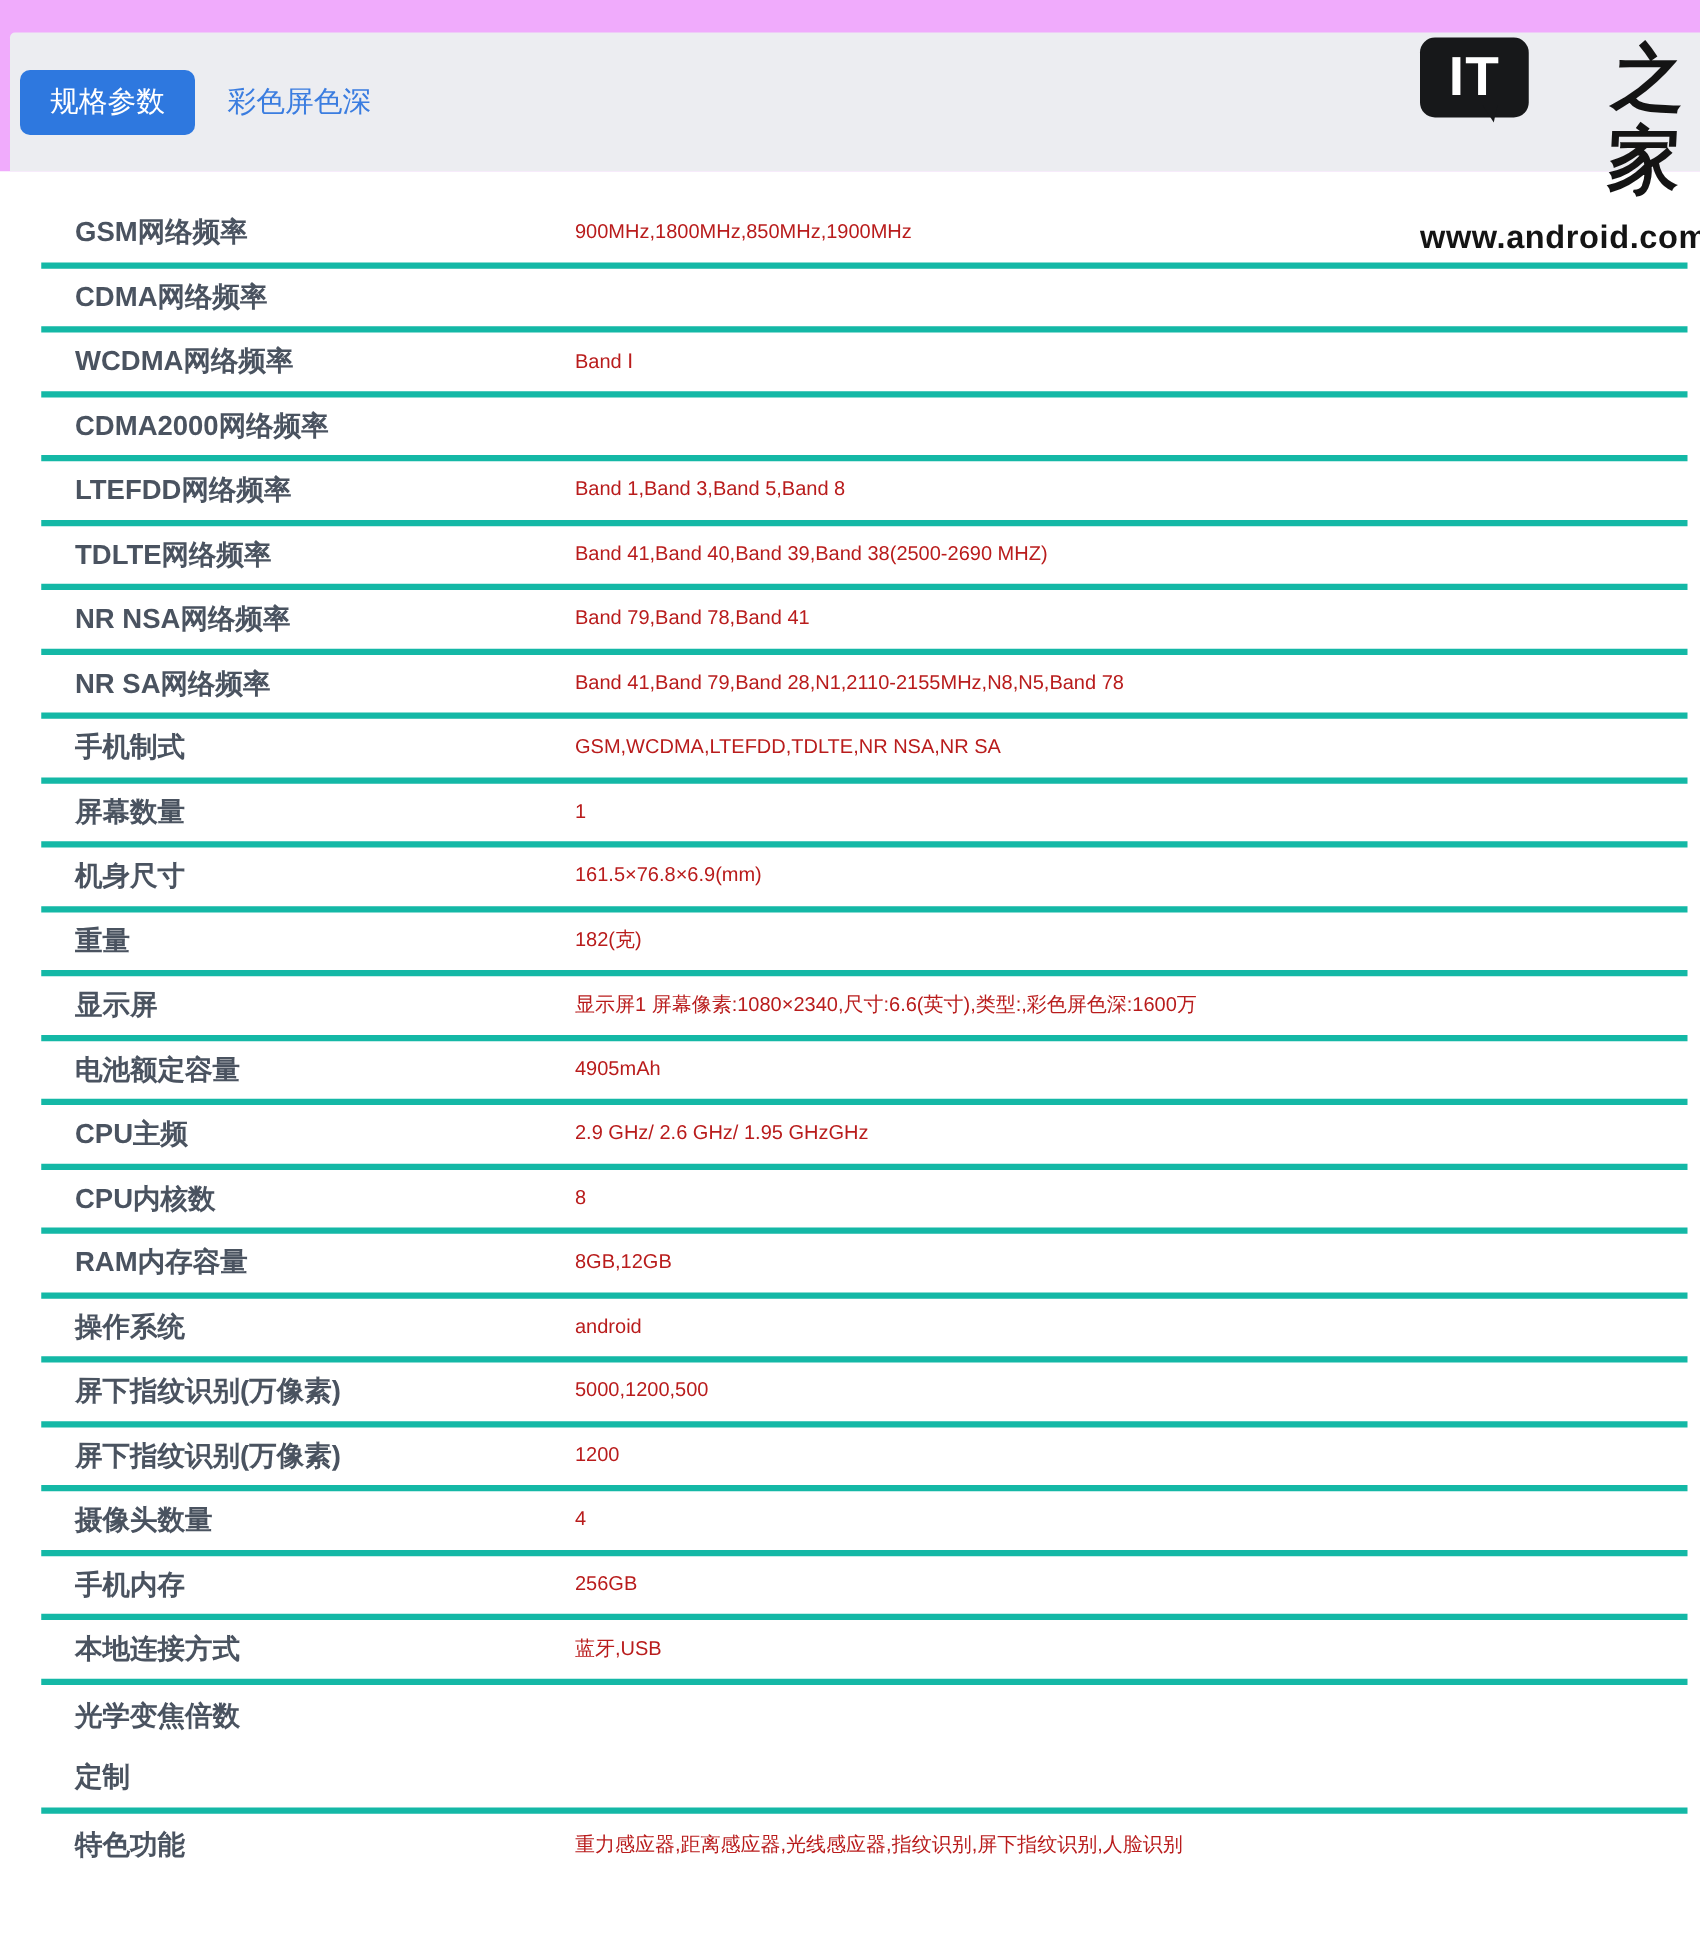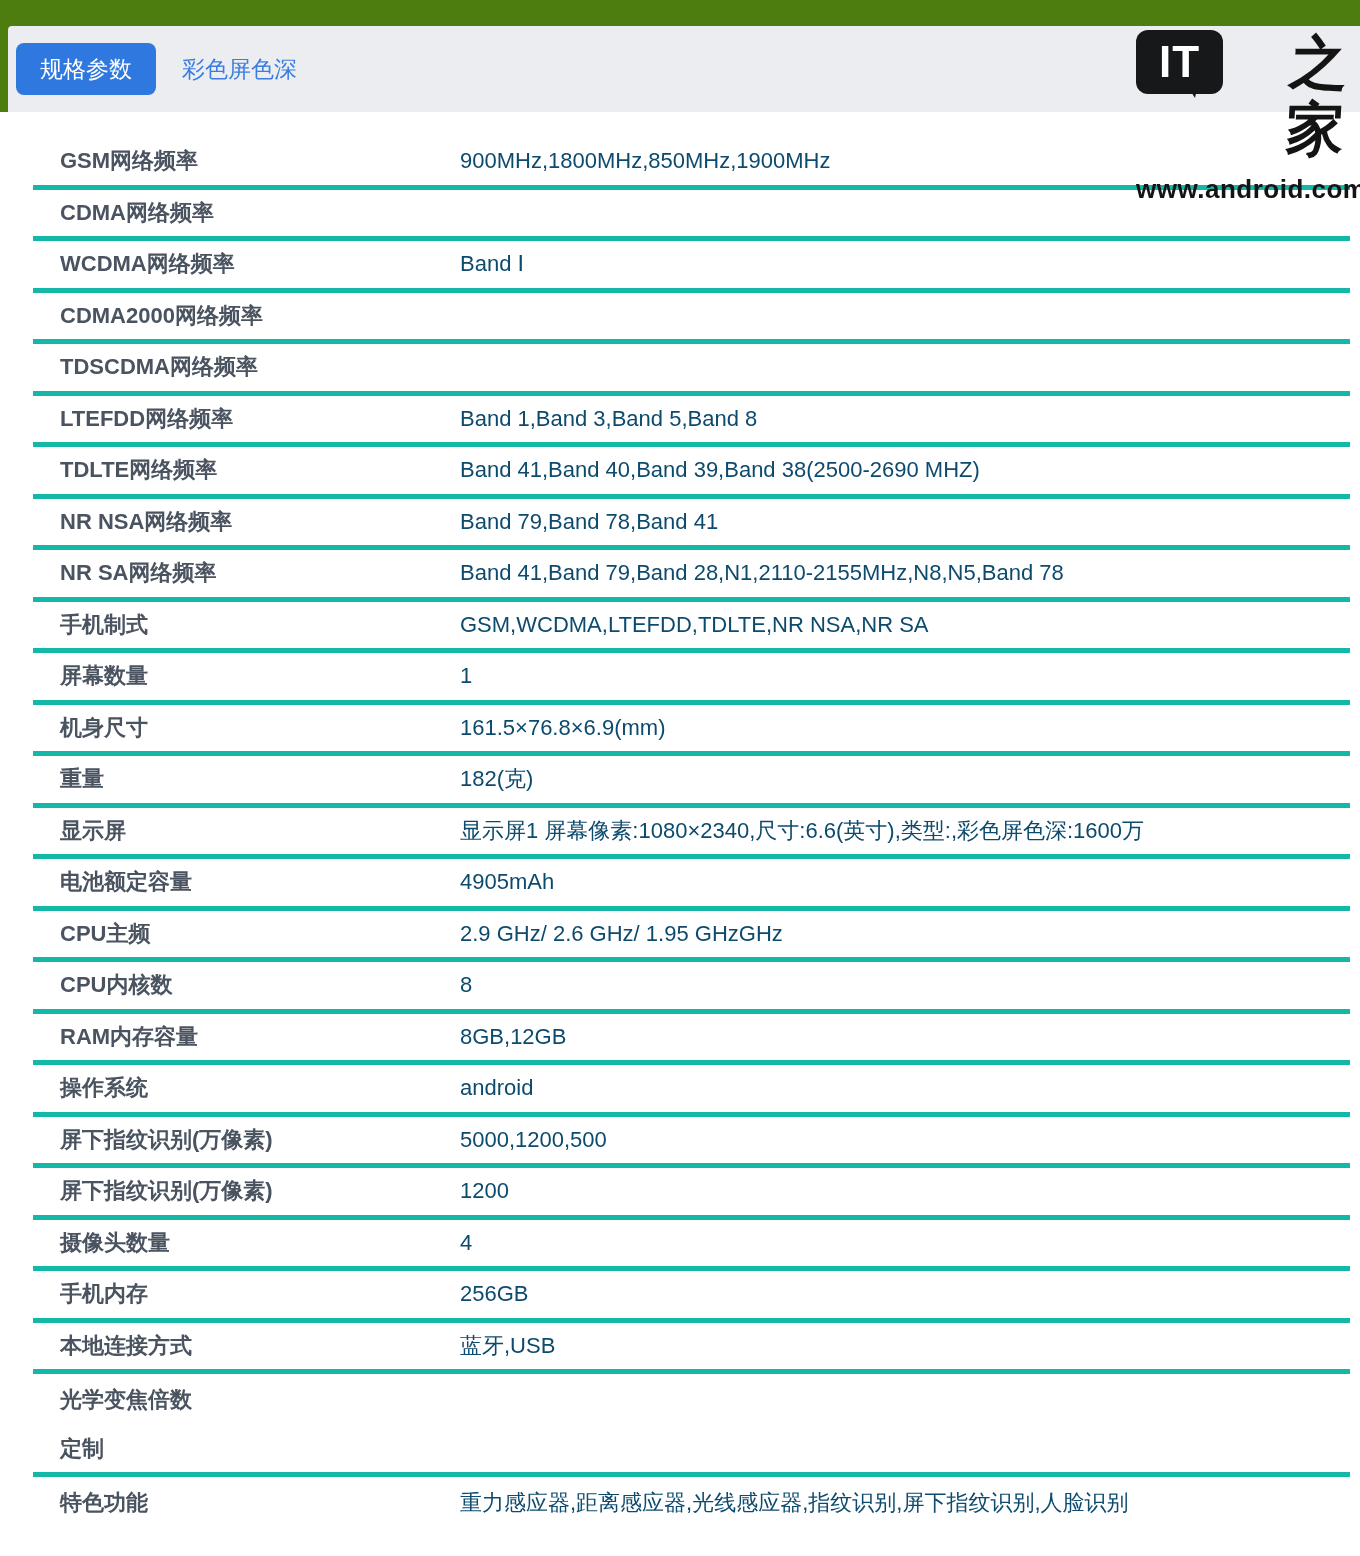--- a/index.html
+++ b/index.html
@@ -1,20 +1,20 @@
 <!DOCTYPE html>
 <html><head>
 <meta charset="utf-8">
 <style>
   * { margin:0; padding:0; box-sizing:border-box; }
   html,body { width:1360px; height:1556px; background:#ffffff; overflow:hidden;
               font-family:"Liberation Sans","DejaVu Sans",sans-serif; }
 
   
-  .topbar { position:relative; width:1360px; height:112px; background:#4d7c0f; }
+  .topbar { position:relative; width:1360px; height:137px; background:#f0abfc; }
   .tabstrip { position:absolute; left:8px; right:0; top:26px; bottom:0;
               background:#ecedf1; border-top-left-radius:4px;
               display:flex; align-items:center; }
   .tab-active { margin-left:8px; height:52px; padding:0 24px;
                 background:#2e78df; color:#ffffff; border:none;
                 border-radius:8px; font-size:23px; font-weight:500;
                 font-family:inherit; display:flex; align-items:center; cursor:pointer; }
   .tab-plain  { margin-left:26px; background:none; border:none; cursor:pointer;
                 color:#3b7de0; font-size:23px; font-weight:500; font-family:inherit; }
 
@@ -32,21 +32,21 @@
   .logo-url { margin-top:12px; font-size:26px; font-weight:700; color:#141414;
               letter-spacing:0.5px; }
 
   
   .spec-table { margin:26px 10px 0 33px; }
   .spec-row { display:flex; align-items:center; height:51.5px;
               border-bottom:5px solid #14b8a6; padding-left:27px; }
   .spec-row.no-border { border-bottom:none; }
   .spec-label { width:400px; font-size:22px; font-weight:600; color:#4a5360;
                 flex-shrink:0; }
-  .spec-value { flex:1; font-size:22px; font-weight:400; color:#0c4a6e; }
+  .spec-value { flex:1; font-size:16px; font-weight:400; color:#b91c1c; }
 </style>
 </head>
 <body>
 
 <div class="topbar">
   <div class="tabstrip">
     <button class="tab-active">规格参数</button>
     <button class="tab-plain">彩色屏色深</button>
   </div>
 
@@ -67,24 +67,20 @@
     <div class="spec-row">
       <div class="spec-label">CDMA网络频率</div>
       <div class="spec-value"></div>
     </div>
     <div class="spec-row">
       <div class="spec-label">WCDMA网络频率</div>
       <div class="spec-value">Band Ⅰ</div>
     </div>
     <div class="spec-row">
       <div class="spec-label">CDMA2000网络频率</div>
-      <div class="spec-value"></div>
-    </div>
-    <div class="spec-row">
-      <div class="spec-label">TDSCDMA网络频率</div>
       <div class="spec-value"></div>
     </div>
     <div class="spec-row">
       <div class="spec-label">LTEFDD网络频率</div>
       <div class="spec-value">Band 1,Band 3,Band 5,Band 8</div>
     </div>
     <div class="spec-row">
       <div class="spec-label">TDLTE网络频率</div>
       <div class="spec-value">Band 41,Band 40,Band 39,Band 38(2500-2690 MHZ)</div>
     </div>

